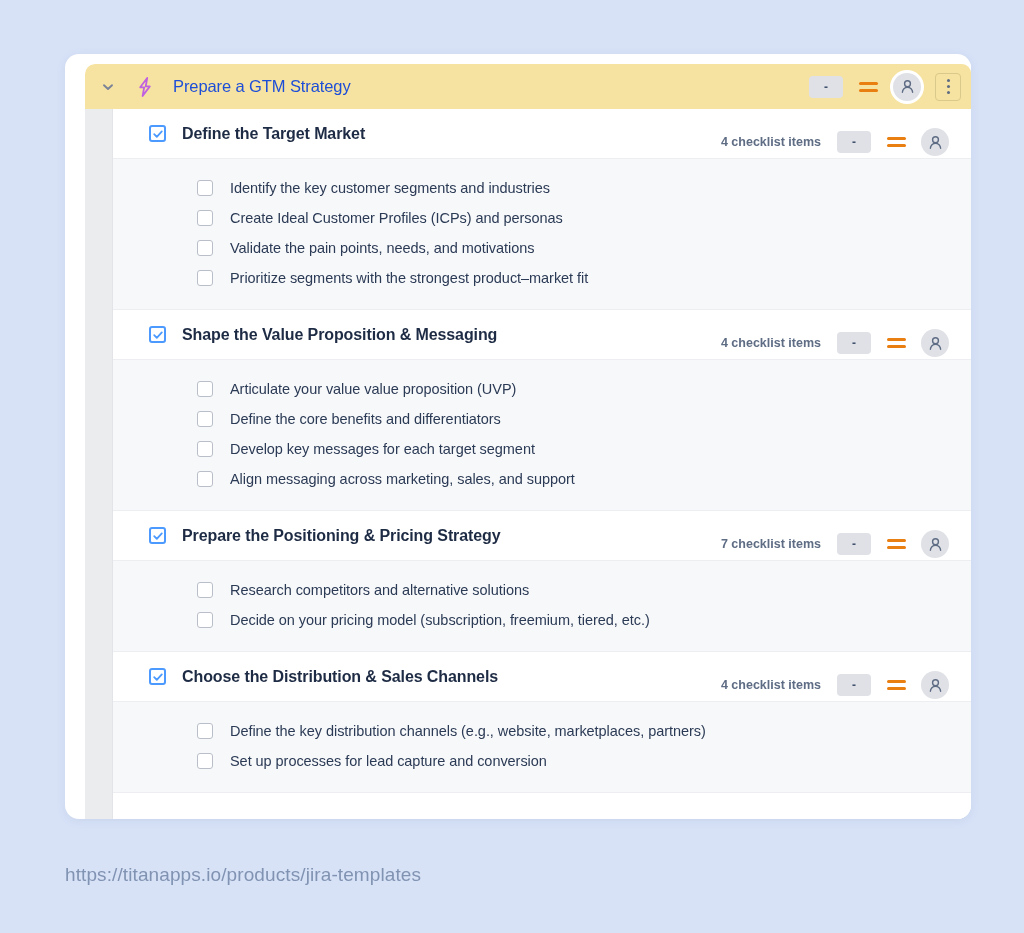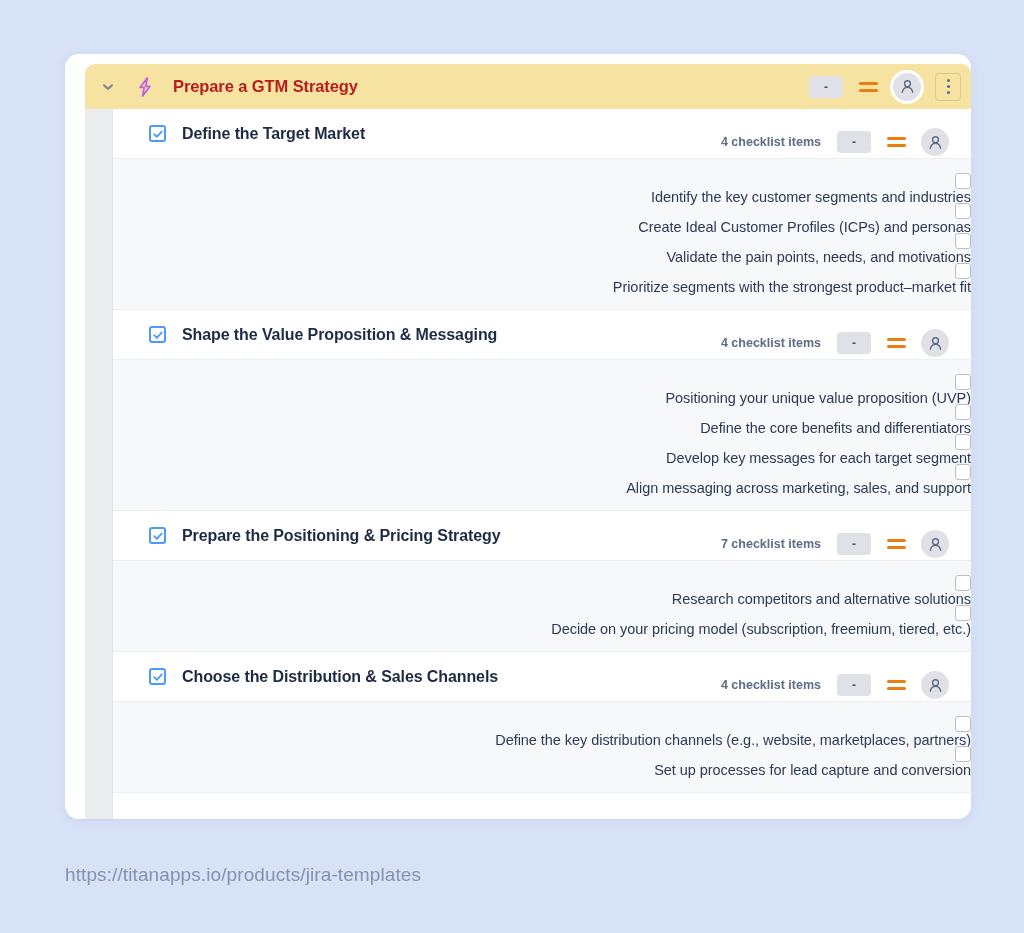--- a/index.html
+++ b/index.html
@@ -69,22 +69,22 @@
     margin-left: 14px;
     display: flex;
     align-items: center;
     justify-content: center;
     flex: 0 0 auto;
   }
 
   .epic-title {
     margin-left: 16px;
     font-size: 16.5px;
-    font-weight: bold;
-    color: #b91c1c;
+    font-weight: normal;
+    color: #1d4ed8;
     letter-spacing: -0.1px;
     white-space: nowrap;
   }
 
   .spacer { flex: 1 1 auto; }
 
   
   .ctrls {
     display: flex;
     align-items: center;
@@ -222,24 +222,23 @@
 
   
   .items-group {
     background: #f7f8fa;
     padding: 14px 0 16px 0;
     border-bottom: 1px solid #eceef1;
   }
 
   .item-row {
     display: flex;
-    align-items: flex-end;
+    align-items: center;
     height: 30px;
     padding-left: 84px;
-    flex-direction: column;
   }
 
   .check-box-off {
     width: 16px;
     height: 16px;
     border: 1.5px solid #b9bec9;
     border-radius: 3px;
     background: #ffffff;
     flex: 0 0 auto;
   }
@@ -373,21 +372,21 @@
               <svg width="17" height="17" viewBox="0 0 18 18" aria-hidden="true">
                 <circle cx="9" cy="6" r="3.1" fill="none" stroke="#5e6c84" stroke-width="1.5"></circle>
                 <path d="M3.6 15.2 a5.4 5.4 0 0 1 10.8 0" fill="none" stroke="#5e6c84" stroke-width="1.5" stroke-linecap="round"></path>
               </svg>
             </div>
           </div>
         </div>
         <div class="items-group">
           <div class="item-row">
             <div class="check-box-off"></div>
-            <div class="item-label">Positioning your unique value proposition (UVP)</div>
+            <div class="item-label">Articulate your value value proposition (UVP)</div>
           </div>
           <div class="item-row">
             <div class="check-box-off"></div>
             <div class="item-label">Define the core benefits and differentiators</div>
           </div>
           <div class="item-row">
             <div class="check-box-off"></div>
             <div class="item-label">Develop key messages for each target segment</div>
           </div>
           <div class="item-row">

